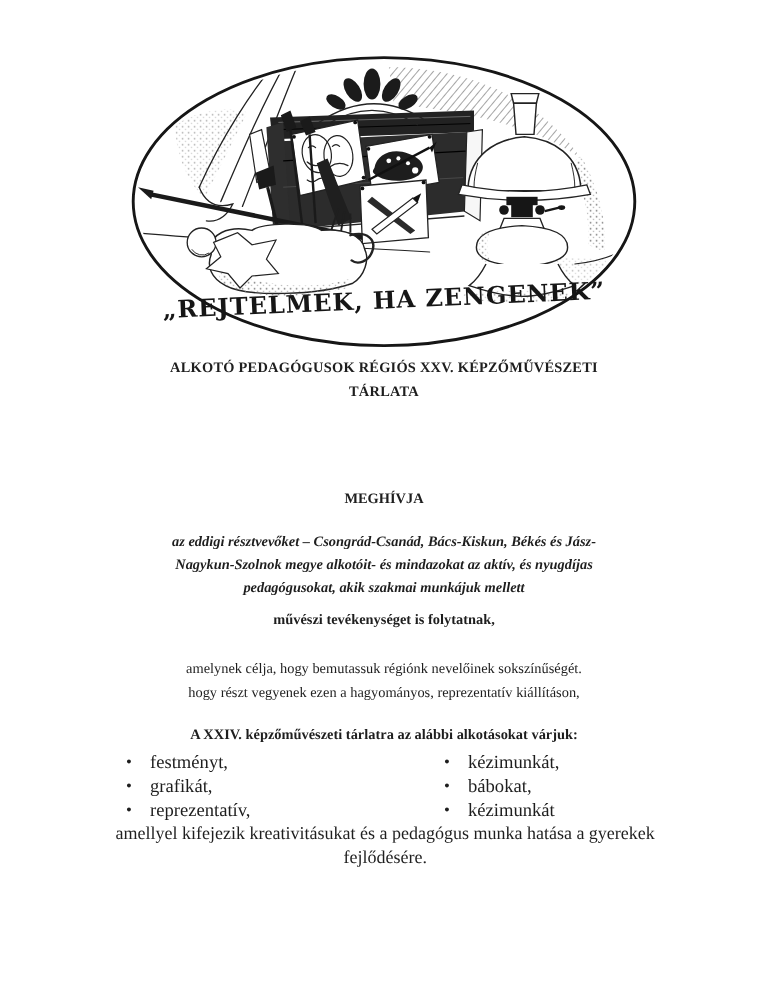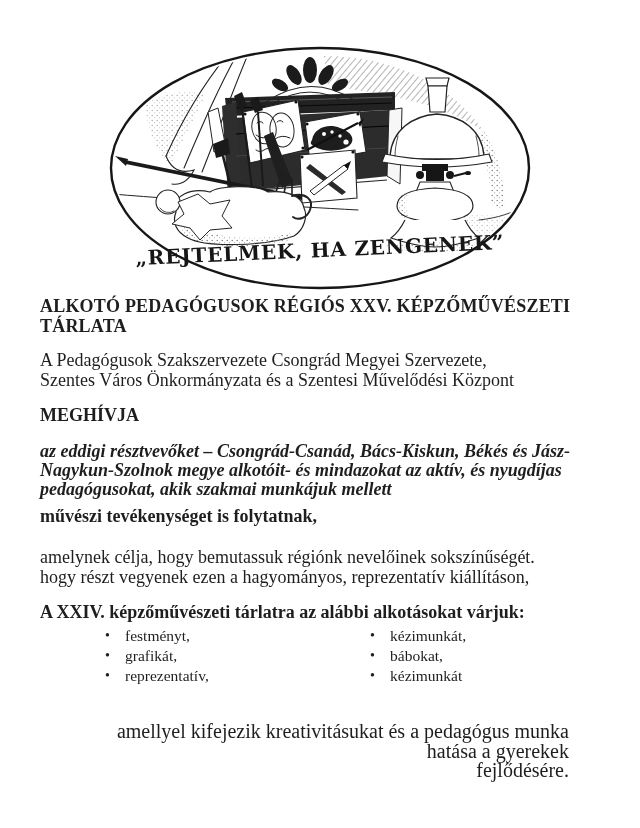--- a/index.html
+++ b/index.html
@@ -4,37 +4,37 @@
 <style>
   html,body{margin:0;padding:0;}
   body{
     width:640px;height:828px;background:#ffffff;
     font-family:"Liberation Serif","DejaVu Serif",serif;
     color:#1e1e1e;
     -webkit-font-smoothing:antialiased;
   }
   .page{position:relative;width:640px;height:828px;background:#ffffff;overflow:hidden;}
   .figure{position:absolute;left:106px;top:44px;width:428px;height:248px;margin:0;}
-  .tblock{position:absolute;left:40px;right:40px;font-size:18px;line-height:20px;}
+  .tblock{position:absolute;left:40px;right:40px;text-align:center;font-size:12px;line-height:20px;}
   .tblock .line{white-space:nowrap;}
   .bitalic{font-weight:bold;font-style:italic;}
   #title{top:296px;font-weight:bold;letter-spacing:0.2px;}
   #orgs{top:350px;}
   #meghivja{top:405px;font-weight:bold;}
   #invitees{top:442px;line-height:19px;}
   #activity{top:506px;font-weight:bold;}
   #purpose{top:547px;}
   #works-heading{top:602px;font-weight:bold;}
   #bullets{position:absolute;top:626px;left:73px;width:494px;height:62px;font-size:15.5px;}
   .bul-col{position:absolute;top:0;}
   .bul-col.left{left:32px;}
   .bul-col.right{left:297px;}
   .bul-item{display:flex;height:20px;line-height:20px;}
   .bul-dot{width:20px;font-size:14px;}
-  #closing{position:absolute;top:722px;left:73px;width:496px;text-align:right;font-size:20px;line-height:19.5px;}
+  #closing{position:absolute;top:686px;left:73px;width:496px;text-align:center;font-size:15px;line-height:19.5px;}
   svg .ink{stroke:#232323;fill:none;stroke-linecap:round;}
 </style>
 </head>
 <body>
 
 <div class="page">
 
   <figure class="figure">
     <svg viewBox="0 0 428 248" width="428" height="248" role="img">
       <defs>
@@ -176,24 +176,20 @@
 
       <text x="214" y="213" text-anchor="middle" transform="rotate(-2.5 214 208)" font-family="DejaVu Serif, serif" font-weight="bold" font-size="20" letter-spacing="0.8" fill="#161616">„REJTELMEK, HA ZENGENEK”</text>
     </svg>
   </figure>
 
   <div class="tblock" id="title">
     <div class="line">ALKOTÓ PEDAGÓGUSOK RÉGIÓS XXV. KÉPZŐMŰVÉSZETI</div>
     <div class="line">TÁRLATA</div>
   </div>
 
-  <div class="tblock" id="orgs">
-    <div class="line">A Pedagógusok Szakszervezete Csongrád Megyei Szervezete,</div>
-    <div class="line">Szentes Város Önkormányzata és a Szentesi Művelődési Központ</div>
-  </div>
 
   <div class="tblock" id="meghivja">MEGHÍVJA</div>
 
   <div class="tblock" id="activity">művészi tevékenységet is folytatnak,</div>
 
   <div class="tblock bitalic" id="invitees">
     <div class="line">az eddigi résztvevőket – Csongrád-Csanád, Bács-Kiskun, Békés és Jász-</div>
     <div class="line">Nagykun-Szolnok megye alkotóit- és mindazokat az aktív, és nyugdíjas</div>
     <div class="line">pedagógusokat, akik szakmai munkájuk mellett</div>
   </div>

